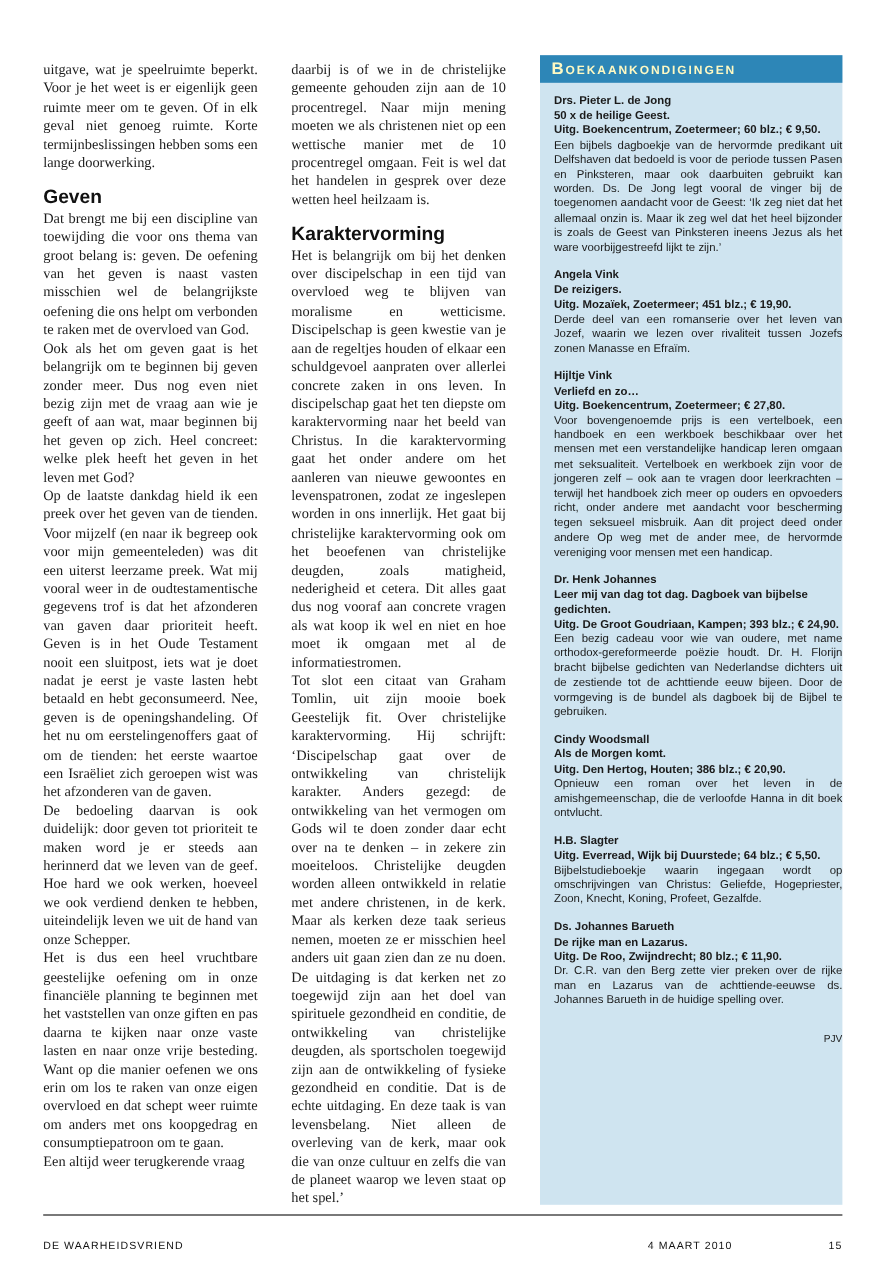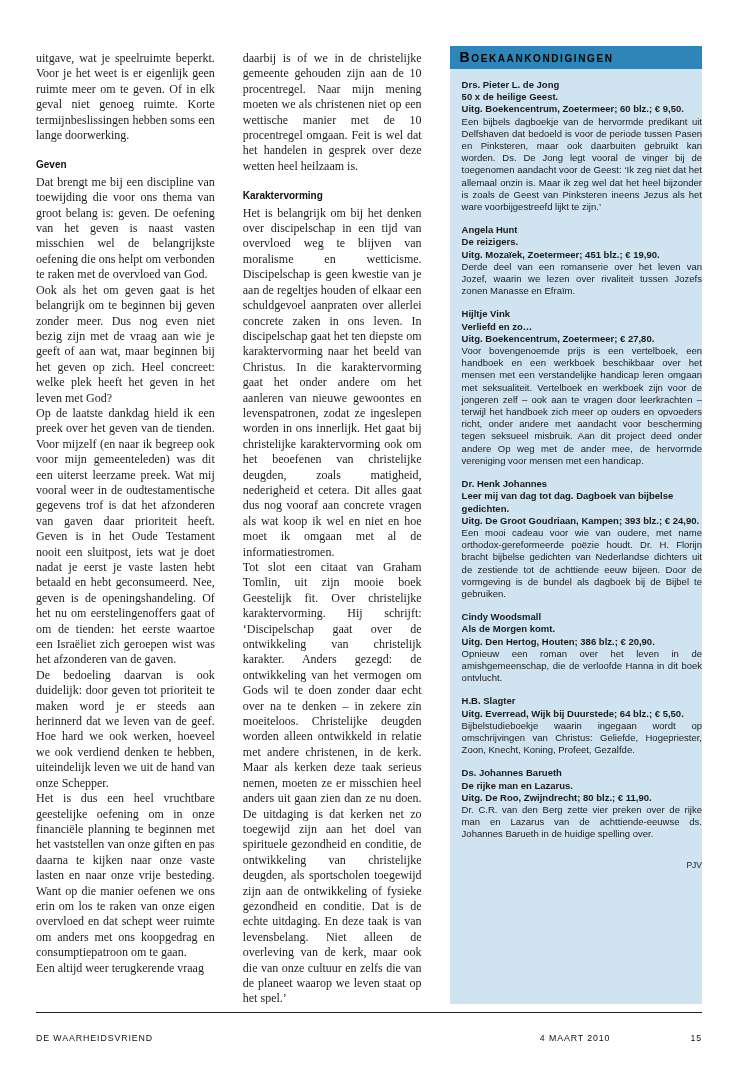--- a/index.html
+++ b/index.html
@@ -22,41 +22,41 @@
   .col {
     width: 187px;
     font-size: 12px;
     line-height: 15.4px;
     overflow: hidden;
     padding-top: 5px;
   }
   .col p { margin: 0; text-align: justify; }
   .col h3 {
     font-family: "Liberation Sans", sans-serif;
-    font-size: 10px;
+    font-size: 16px;
     font-weight: bold;
     color: #111;
     margin: 14px 0 2px 0;
   }
   .byline {
     font-family: "Liberation Sans", sans-serif;
     font-weight: bold;
     font-size: 12px;
     text-align: right;
     margin-top: 9px;
   }
   .sidebar {
     width: 264px;
     background: #cfe4f0;
     display: flex;
     flex-direction: column;
   }
   .sidebar-header {
     background: #2d86b7;
-    color: #000000;
+    color: #fef9c3;
     font-family: "Liberation Sans", sans-serif;
     font-weight: bold;
     font-variant: small-caps;
     letter-spacing: 1.6px;
     font-size: 14px;
     padding: 3px 10px 4px 10px;
   }
   .sidebar-body {
     flex: 1;
     padding: 10px 0 8px 12px;
@@ -119,38 +119,38 @@
     <div class="sidebar-body">
 
       <div class="book">
         <div class="b">Drs. Pieter L. de Jong</div>
         <div class="b">50 x de heilige Geest.</div>
         <div class="b">Uitg. Boekencentrum, Zoetermeer; 60 blz.; € 9,50.</div>
         <div class="book-desc">Een bijbels dagboekje van de hervormde predikant uit Delfshaven dat bedoeld is voor de periode tussen Pasen en Pinksteren, maar ook daarbuiten gebruikt kan worden. Ds. De Jong legt vooral de vinger bij de toegenomen aandacht voor de Geest: ‘Ik zeg niet dat het allemaal onzin is. Maar ik zeg wel dat het heel bijzonder is zoals de Geest van Pinksteren ineens Jezus als het ware voorbijgestreefd lijkt te zijn.’</div>
       </div>
 
       <div class="book">
-        <div class="b">Angela Hunt</div>
+        <div class="b">Angela Vink</div>
         <div class="b">De reizigers.</div>
         <div class="b">Uitg. Mozaïek, Zoetermeer; 451 blz.; € 19,90.</div>
         <div class="book-desc">Derde deel van een romanserie over het leven van Jozef, waarin we lezen over rivaliteit tussen Jozefs zonen Manasse en Efraïm.</div>
       </div>
 
       <div class="book">
         <div class="b">Hijltje Vink</div>
         <div class="b">Verliefd en zo…</div>
         <div class="b">Uitg. Boekencentrum, Zoetermeer; € 27,80.</div>
         <div class="book-desc">Voor bovengenoemde prijs is een vertelboek, een handboek en een werkboek beschikbaar over het mensen met een verstandelijke handicap leren omgaan met seksualiteit. Vertelboek en werkboek zijn voor de jongeren zelf – ook aan te vragen door leerkrachten – terwijl het handboek zich meer op ouders en opvoeders richt, onder andere met aandacht voor bescherming tegen seksueel misbruik. Aan dit project deed onder andere Op weg met de ander mee, de hervormde vereniging voor mensen met een handicap.</div>
       </div>
 
       <div class="book">
         <div class="b">Dr. Henk Johannes</div>
         <div class="b">Leer mij van dag tot dag. Dagboek van bijbelse gedichten.</div>
         <div class="b">Uitg. De Groot Goudriaan, Kampen; 393 blz.; € 24,90.</div>
-        <div class="book-desc">Een mooi cadeau voor wie van oudere, met name orthodox-gereformeerde poëzie houdt. Dr. H. Florijn bracht bijbelse gedichten van Nederlandse dichters uit de zestiende tot de achttiende eeuw bijeen. Door de vormgeving is de bundel als dagboek bij de Bijbel te gebruiken.</div>
+        <div class="book-desc">Een bezig cadeau voor wie van oudere, met name orthodox-gereformeerde poëzie houdt. Dr. H. Florijn bracht bijbelse gedichten van Nederlandse dichters uit de zestiende tot de achttiende eeuw bijeen. Door de vormgeving is de bundel als dagboek bij de Bijbel te gebruiken.</div>
       </div>
 
       <div class="book">
         <div class="b">Cindy Woodsmall</div>
         <div class="b">Als de Morgen komt.</div>
         <div class="b">Uitg. Den Hertog, Houten; 386 blz.; € 20,90.</div>
         <div class="book-desc">Opnieuw een roman over het leven in de amishgemeenschap, die de verloofde Hanna in dit boek ontvlucht.</div>
       </div>
 
       <div class="book">

